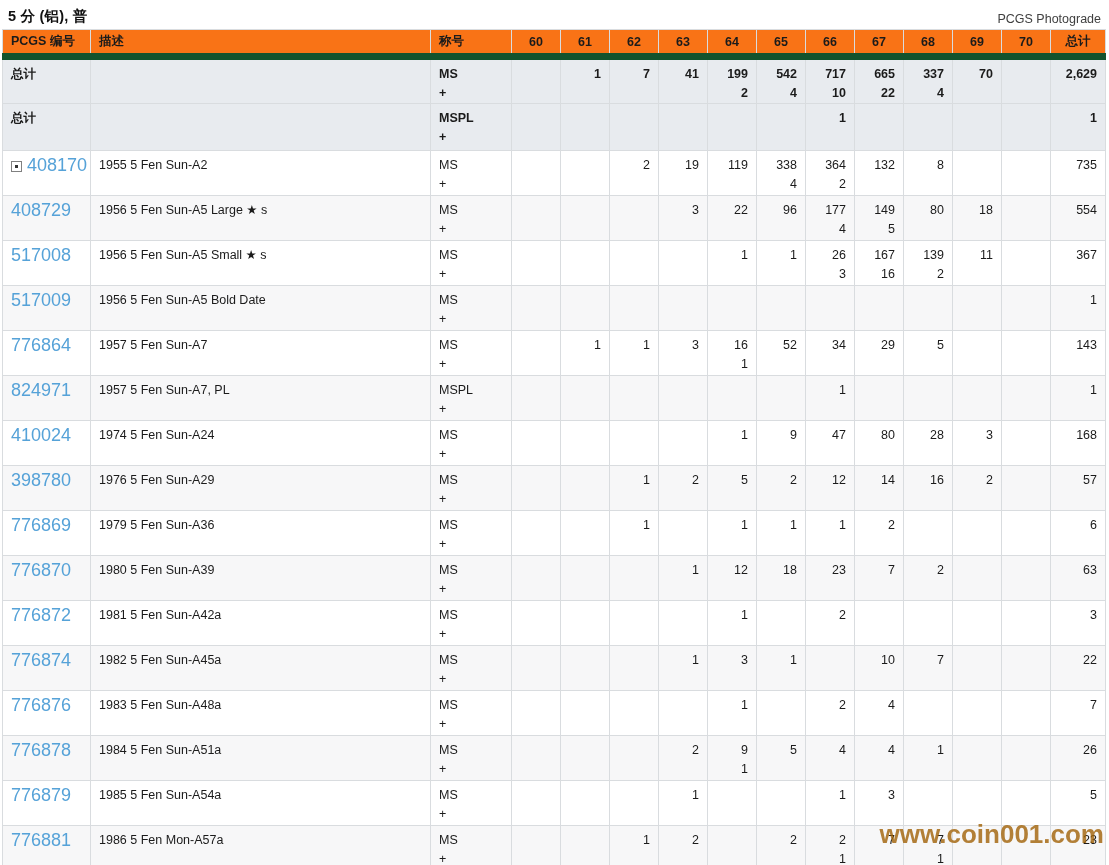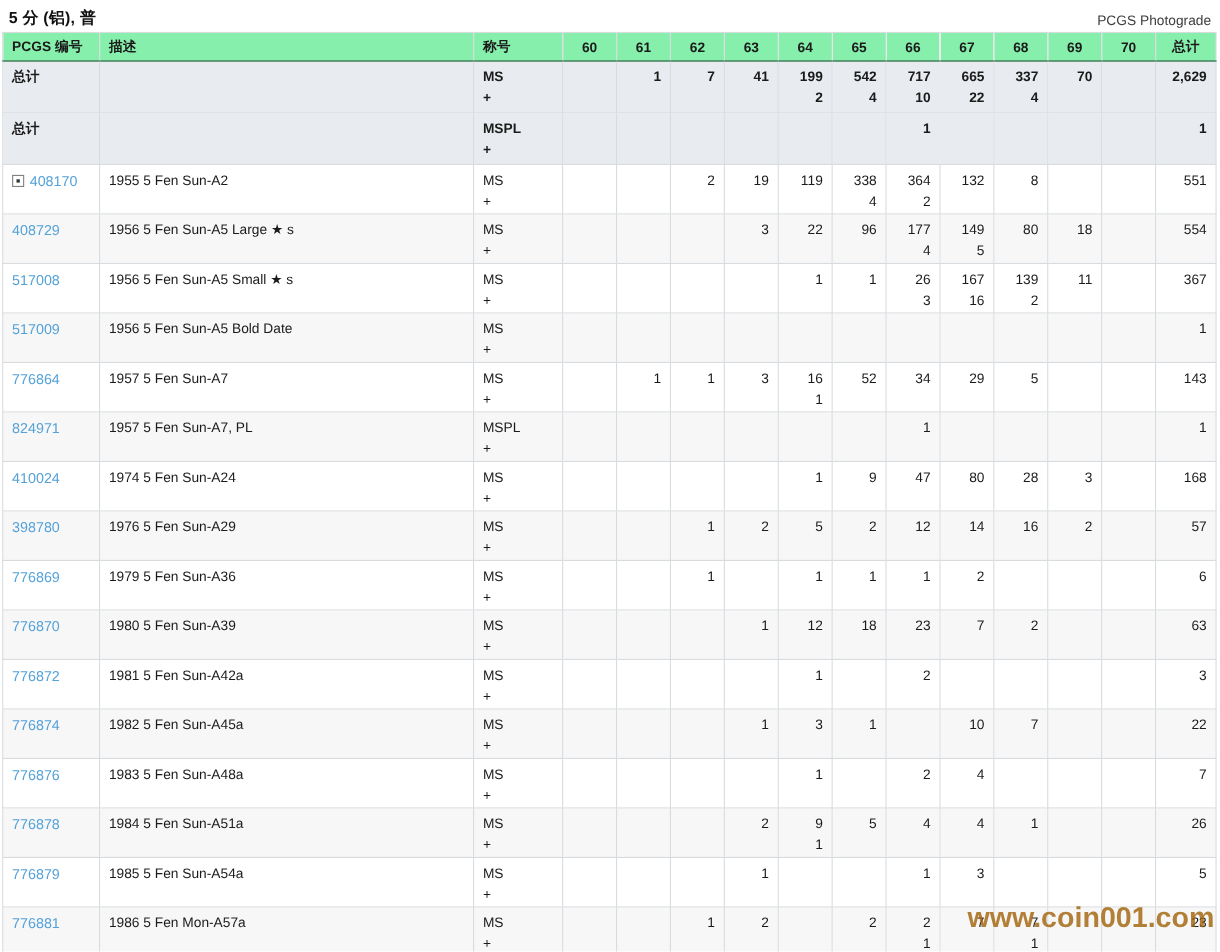--- a/index.html
+++ b/index.html
@@ -49,35 +49,35 @@
     font-size:12.5px;
     overflow:hidden;
     box-sizing:border-box;
   }
   thead tr{height:26px;}
   thead th{
     font-weight:bold;
     vertical-align:middle;
     text-align:left;
     padding:3px 8px;
-    background:#86efac;
-    border-bottom:1px solid #14532d;
+    background:#f97316;
+    border-bottom:7px solid #14532d;
   }
   thead th.num{text-align:center;}
   td.num{text-align:right;}
   tbody tr{height:45px;background:#ffffff;}
   tbody tr.alt{background:#f7f7f8;}
   tbody tr.summary{background:#e8ebef;height:47px;}
   tbody tr.summary td{font-weight:bold;}
   .line{line-height:19px;min-height:19px;white-space:nowrap;}
   .sub{line-height:18px;}
   a.pcgs-link{
     color:#55a2d8;
     text-decoration:none;
-    font-size:13px;
+    font-size:18px;
     cursor:pointer;
   }
   .summary-label{font-weight:bold;font-size:12.5px;}
   .expand-box{
     display:inline-block;
     width:9px;height:9px;
     border:1px solid #808080;
     background:#fff;
     position:relative;
     margin-right:5px;
@@ -290,21 +290,21 @@
         <td class="num">
           <div class="line">8</div>
         </td>
         <td class="num">
           <div class="line"></div>
         </td>
         <td class="num">
           <div class="line"></div>
         </td>
         <td class="num">
-          <div class="line">551</div>
+          <div class="line">735</div>
         </td>
       </tr>
       <tr class="alt">
         <td>
           <div class="line"><a class="pcgs-link">408729</a></div>
         </td>
         <td>
           <div class="line">1956 5 Fen Sun-A5 Large ★ s</div>
         </td>
         <td>

